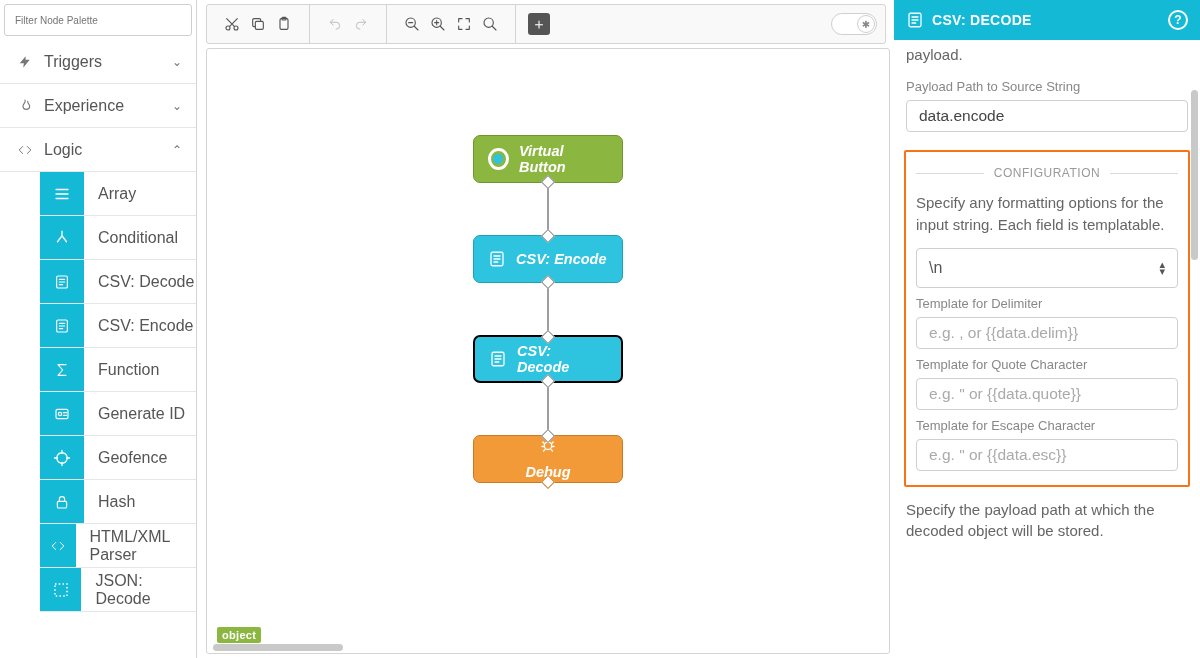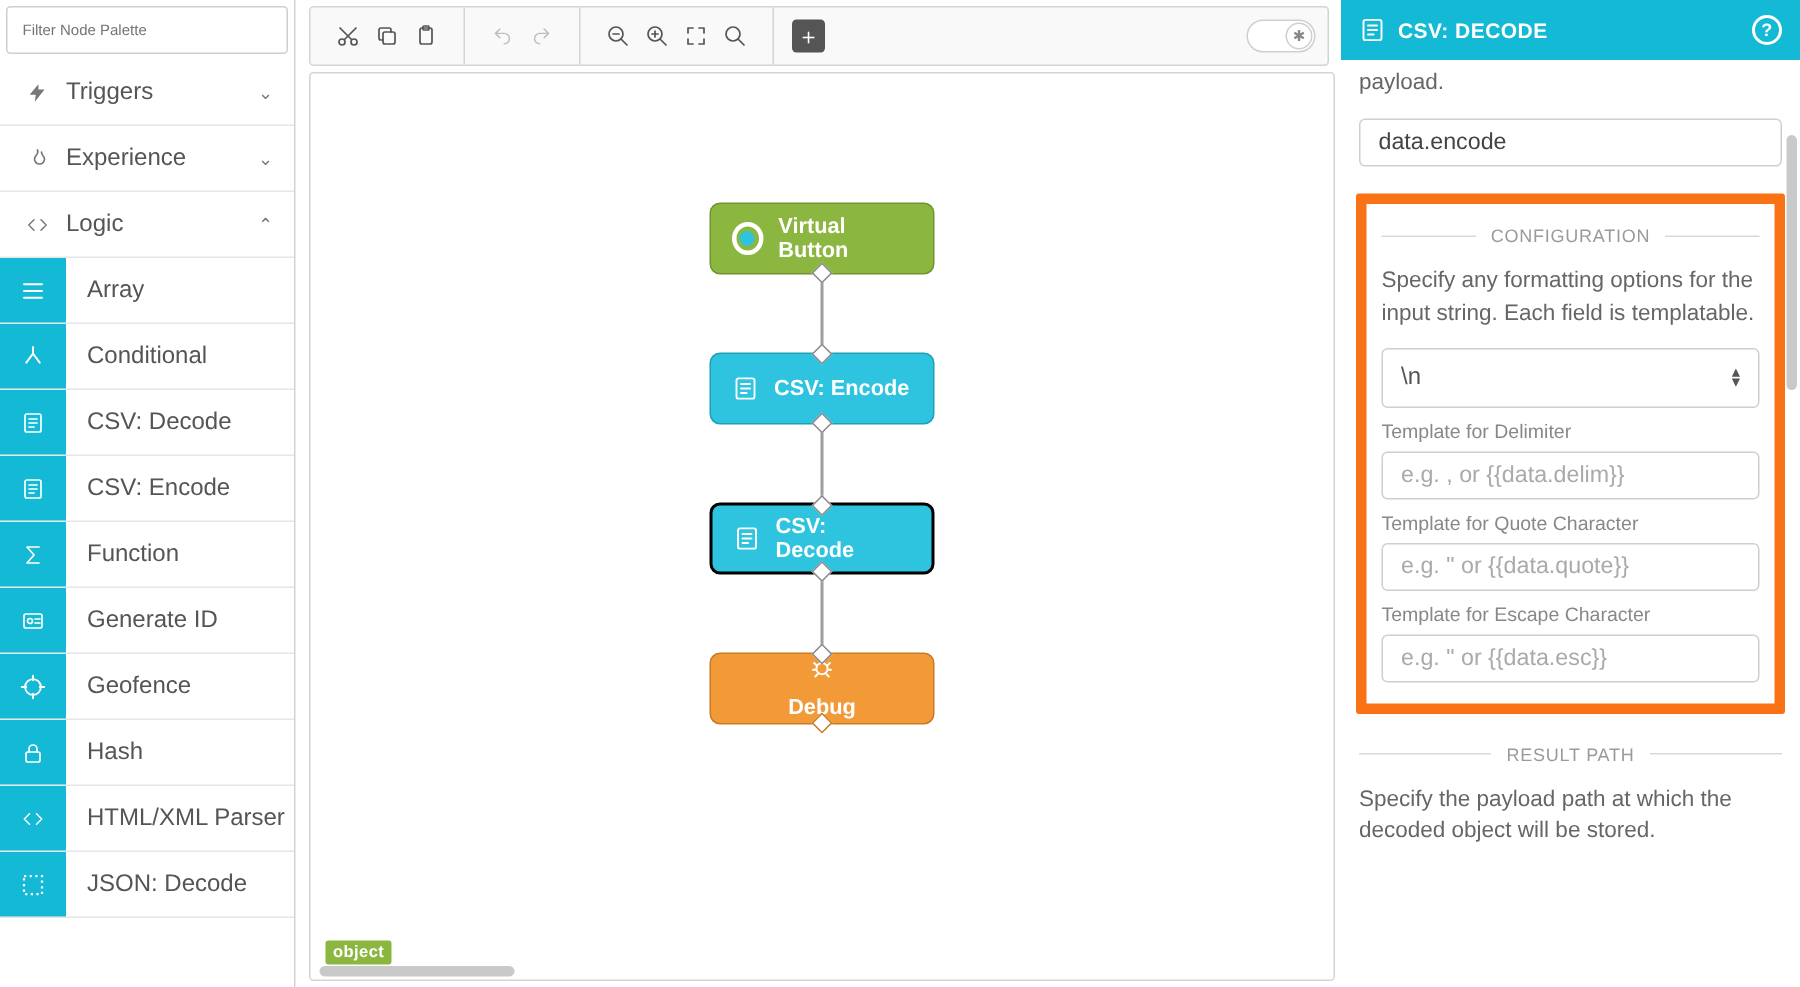--- a/index.html
+++ b/index.html
@@ -16,21 +16,21 @@
     margin:4px; height:32px; border:1px solid #cfcfcf; border-radius:3px;
     padding:0 10px; font-size:15px; color:#888; display:flex; align-items:center;
   }
   .filter-box input { border:none; outline:none; width:100%; font-size:10px; color:#6d28d9; background:transparent; }
   .cat-row {
     height:44px; display:flex; align-items:center; padding:0 14px;
     border-bottom:1px solid #e6e6e6; cursor:pointer; font-size:16px; color:#555;justify-content:center;
   }
   .cat-row .cat-ico { width:22px; margin-right:8px; color:#777; display:flex; justify-content:center; }
   .cat-row .chev { margin-left:auto; color:#777; font-size:12px; }
-  .node-list { flex:1; overflow:auto; }
+  .node-list { flex:1; overflow:auto;padding-left:40px; }
   .node-row {
     height:44px; display:flex; align-items:stretch; border-bottom:1px solid #e6e6e6;
     cursor:grab; font-size:16px; color:#555;
   }
   .node-row .node-ico {
     width:44px; background:#14b9d6; color:#fff; display:flex; align-items:center; justify-content:center;
   }
   .node-row .node-label { display:flex; align-items:center; padding-left:14px; }
 
   
@@ -58,21 +58,21 @@
   .canvas {
     position:absolute; left:206px; top:48px; right:310px; bottom:4px;
     border:1px solid #d4d4d4; border-radius:3px; overflow:hidden; background:#fff;
   }
   .flow {
     position:absolute; left:50%; top:86px; transform:translateX(-50%);
     display:flex; flex-direction:column; align-items:center;
   }
   .node {
     width:150px; height:48px; border-radius:7px; display:flex; align-items:center;
-    color:#fff; font-weight:600; font-size:14.5px; padding:0 14px; gap:10px; position:relative;
+    color:#fff; font-weight:600; font-size:14.5px; padding:0 14px; gap:10px; position:relative;font-style:italic;
   }
   .node svg, .node .nico { flex-shrink:0; }
   .green  { background:#8bb741; border:1.5px solid #6f9530; }
   .blue   { background:#2ec3de; border:1.5px solid #1ea0b6; }
   .blue.sel { border:2px solid #000; }
   .orange { background:#f29a38; border:1.5px solid #c97a23;flex-direction:column; }
   .edge { width:2px; background:#9e9e9e; }
   .edge.e1{height:52px;} .edge.e2{height:52px;} .edge.e3{height:52px;}
   .port {
     width:10px; height:10px; transform:rotate(45deg); background:#fff;
@@ -117,21 +117,21 @@
   .text-input::placeholder{color:#aaa;}
   .select {
     width:100%; height:40px; border:1px solid #cfcfcf; border-radius:4px; padding:0 12px;
     font-size:16px; display:flex; align-items:center; justify-content:space-between; background:#fff;
   }
   .sect {
     display:flex; align-items:center; margin:20px 0 12px 0; color:#9a9a9a; font-size:12px; letter-spacing:0.5px;
   }
   .sect::before, .sect::after { content:""; flex:1; height:1px; background:#d9d9d9; }
   .sect span { padding:0 10px; }
-  .red-box { border:7px solid #f97316; border-radius:2px; padding:10px 10px 14px 10px; margin:12px -2px; }
+  .red-box { border:2px solid #f97316; border-radius:2px; padding:10px 10px 14px 10px; margin:12px -2px; }
   .helper { color:#666; font-size:15px; margin-bottom:12px; line-height:1.45; }
   .rscroll{
     position:absolute; right:2px; top:90px; width:7px; height:170px; border-radius:4px; background:#c9c9c9;
   }
 
   
   .svg{stroke:currentColor; fill:none; stroke-width:1.7; stroke-linecap:round; stroke-linejoin:round;}
   .svgf{fill:currentColor;}
 </style>
 </head>
@@ -388,20 +388,21 @@
           <path d="M8 8h8M8 12h8M8 16h5"></path>
         </svg>
     </span>
     <span>CSV: DECODE</span>
     <span class="help">?</span>
   </div>
 
   <div class="panel-body">
     <div class="cut-text">payload.</div>
 
+    <div class="field-label">Payload Path to Source String</div>
     <input class="text-input" value="data.encode" style="">
 
     <div class="red-box" style="margin-top:18px;">
       <div class="sect" style="margin-top:4px;">
           <span>CONFIGURATION</span>
         </div>
       <div class="helper">Specify any formatting options for the input string. Each field is templatable.</div>
 
       <div class="select">
         <span>\n</span>
@@ -411,19 +412,16 @@
       <div class="field-label">Template for Delimiter</div>
       <input class="text-input" placeholder="e.g. , or {{data.delim}}" style="">
 
       <div class="field-label">Template for Quote Character</div>
       <input class="text-input" placeholder="e.g. &quot; or {{data.quote}}" style="">
 
       <div class="field-label">Template for Escape Character</div>
       <input class="text-input" placeholder="e.g. &quot; or {{data.esc}}" style="">
     </div>
 
-    <div class="sect">
-        <span>RESULT PATH</span>
-      </div>
     <div class="helper">Specify the payload path at which the decoded object will be stored.</div>
   </div>
   <div class="rscroll"></div>
 </div>
 
 </body></html>

